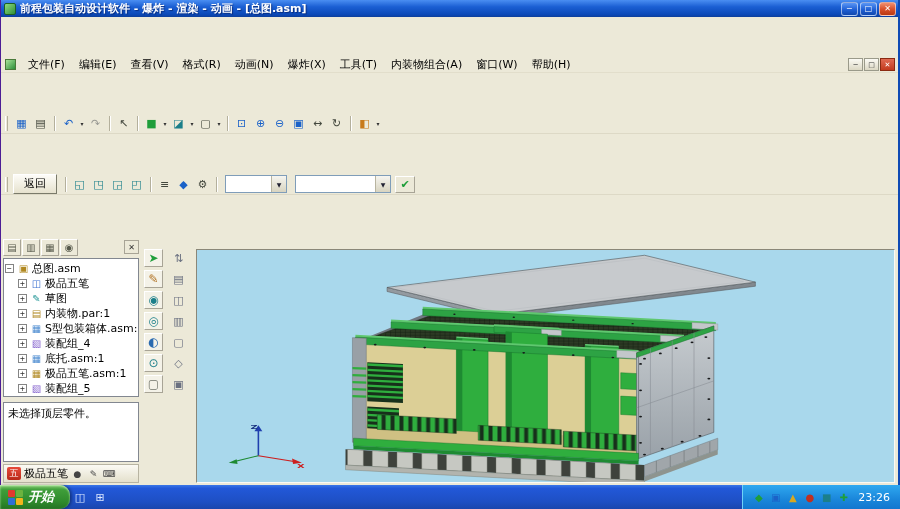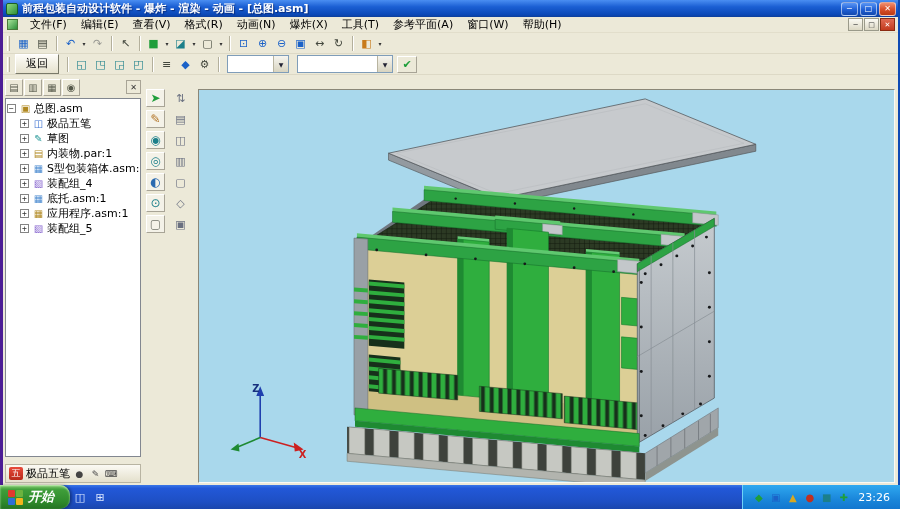--- a/index.html
+++ b/index.html
@@ -1,19 +1,19 @@
 <!DOCTYPE html>
 <html><head>
 <meta charset="utf-8">
 <style>
   * { margin:0; padding:0; box-sizing:border-box; }
   html,body { width:900px; height:509px; overflow:hidden; }
   body { font-family:"DejaVu Sans","Liberation Sans",sans-serif; font-size:11px; color:#000; background:#ece9d8; }
   .screen { position:relative; width:900px; height:509px; display:flex; flex-direction:column; }
-  .app { flex:1; display:flex; flex-direction:column; border-left:3px solid #4c1d95; border-right:2px solid #0f4ab4; overflow:hidden; }
+  .app { flex:1; display:flex; flex-direction:column; border-left:1px solid #4c1d95; border-right:2px solid #0f4ab4; overflow:hidden;gap:40px; }
 
   
   .titlebar { height:17px; flex:none; display:flex; align-items:center; padding:0 2px 0 3px;
     background:linear-gradient(180deg,#4a8ef2 0%,#1b5fd3 40%,#0b49b8 85%,#0d3f9b 100%); color:#fff; }
   .app-icon { width:12px; height:12px; margin-right:4px; border-radius:2px; border:1px solid #1c5f24;
     background:linear-gradient(135deg,#8fdb7f,#2e8f3a); flex:none; }
   .title-text { flex:1; font-weight:bold; font-size:11px; white-space:nowrap; overflow:hidden; text-shadow:1px 1px 1px rgba(0,20,80,.6); }
   .win-btn { width:17px; height:14px; margin-left:2px; border:1px solid rgba(255,255,255,.55); border-radius:3px;
     display:flex; align-items:center; justify-content:center; font-size:8px; color:#fff; flex:none;
     background:linear-gradient(180deg,#5a96f5,#2060d5 55%,#1148ad); }
@@ -129,21 +129,21 @@
 
     <div class="menubar">
       <span class="child-icon"></span>
       <span class="menu-item">文件(F)</span>
       <span class="menu-item">编辑(E)</span>
       <span class="menu-item">查看(V)</span>
       <span class="menu-item">格式(R)</span>
       <span class="menu-item">动画(N)</span>
       <span class="menu-item">爆炸(X)</span>
       <span class="menu-item">工具(T)</span>
-      <span class="menu-item">参考平面(A)</span>
+      <span class="menu-item">内装物组合(A)</span>
       <span class="menu-item">窗口(W)</span>
       <span class="menu-item">帮助(H)</span>
       <span class="menu-spacer"></span>
       <span class="child-btn">─</span>
       <span class="child-btn">□</span>
       <span class="child-btn close">✕</span>
     </div>
 
     <div class="toolbar">
       <span class="grip"></span>
@@ -240,29 +240,30 @@
             <span class="tree-label">装配组_4</span>
           </div>
           <div class="tree-row child">
             <span class="expand">+</span>
             <span class="tree-icon">▦</span>
             <span class="tree-label">底托.asm:1</span>
           </div>
           <div class="tree-row child">
             <span class="expand">+</span>
             <span class="tree-icon">▦</span>
-            <span class="tree-label">应用程序.asm:1</span>
+            <span class="tree-label">极品五笔.asm:1</span>
           </div>
           <div class="tree-row child">
             <span class="expand">+</span>
             <span class="tree-icon">▧</span>
             <span class="tree-label">装配组_5</span>
           </div>
         </div>
         <div class="splitterh"></div>
+        <div class="statusbox">未选择顶层零件。</div>
         <div class="imebar">
           <span class="ime-logo">五</span>
           <span class="ime-label">极品五笔</span>
           <span class="ime-btn">●</span>
           <span class="ime-btn">✎</span>
           <span class="ime-btn">⌨</span>
         </div>
       </div>
 
       <div class="strip strip-a">

